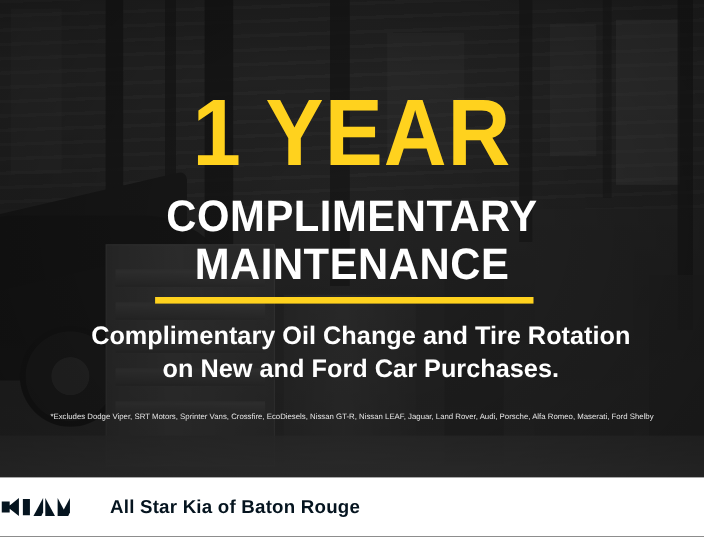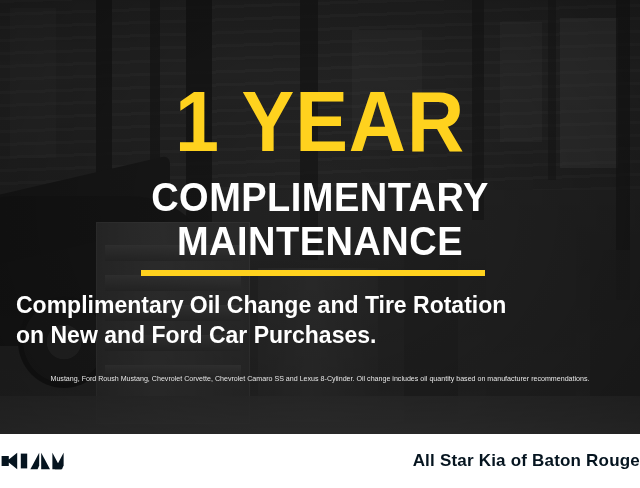--- a/index.html
+++ b/index.html
@@ -103,33 +103,33 @@
   }
   .sub2{
     position:absolute;left:0;right:0;top:220px;text-align:center;
     font-size:40px;line-height:42px;font-weight:bold;color:#ffffff;
     letter-spacing:.5px;transform:scaleX(.95);
   }
   .rule{
     position:absolute;left:141px;top:270px;width:344px;height:6px;background:#FFD21E;
   }
   .tag{
-    position:absolute;left:0;right:0;top:290px;
+    position:absolute;left:0;right:0;top:290px;text-align:center;
     font-size:23px;line-height:30px;font-weight:bold;color:#ffffff;margin-left:16px;
   }
   .fineprint{
     position:absolute;left:14px;right:14px;top:374px;text-align:center;
     font-size:7.1px;line-height:10.2px;color:#e6e6e6;
   }
   .fineprint div{white-space:nowrap;}
 
   
   .footer{
     position:absolute;left:0;top:434px;width:640px;height:54px;background:#ffffff;
-    display:flex;align-items:center;justify-content:space-between;gap:22px;
+    display:flex;align-items:center;justify-content:flex-start;gap:22px;
   }
   .kia-logo{display:block;}
   .dealer{
     font-size:17px;font-weight:bold;color:#05141F;letter-spacing:.2px;
   }
 </style>
 </head>
 <body>
 
 <div class="banner">
@@ -171,21 +171,21 @@
   <div class="content">
     <div class="headline">1 YEAR</div>
     <div class="sub1">COMPLIMENTARY</div>
     <div class="sub2">MAINTENANCE</div>
     <div class="rule"></div>
     <div class="tag">
       <div>Complimentary Oil Change and Tire Rotation</div>
       <div>on New and Ford Car Purchases.</div>
     </div>
     <div class="fineprint">
-      <div>Mustang, Ford Roush Mustang, Chevrolet Corvette, Chevrolet Camaro SS and Lexus 8-Cylinder. Oil change includes oil quantity based on manufacturer recommendations.</div>
+      <div>*Excludes Dodge Viper, SRT Motors, Sprinter Vans, Crossfire, EcoDiesels, Nissan GT-R, Nissan LEAF, Jaguar, Land Rover, Audi, Porsche, Alfa Romeo, Maserati, Ford Shelby</div>
     </div>
   </div>
 
   <div class="footer">
     <span>
       <svg class="kia-logo" width="78" height="22" viewBox="0 0 390 110" aria-hidden="true">
         <g fill="#05141F">
           <path d="M8 30 L8 80 L44 80 L44 62 L86 96 L86 14 L44 48 L44 30 Z"></path>
           <path d="M104 18 L104 92 L136 92 L136 18 Z"></path>
           <path d="M196 14 L152 96 L188 96 L196 78 L196 14 Z"></path>

